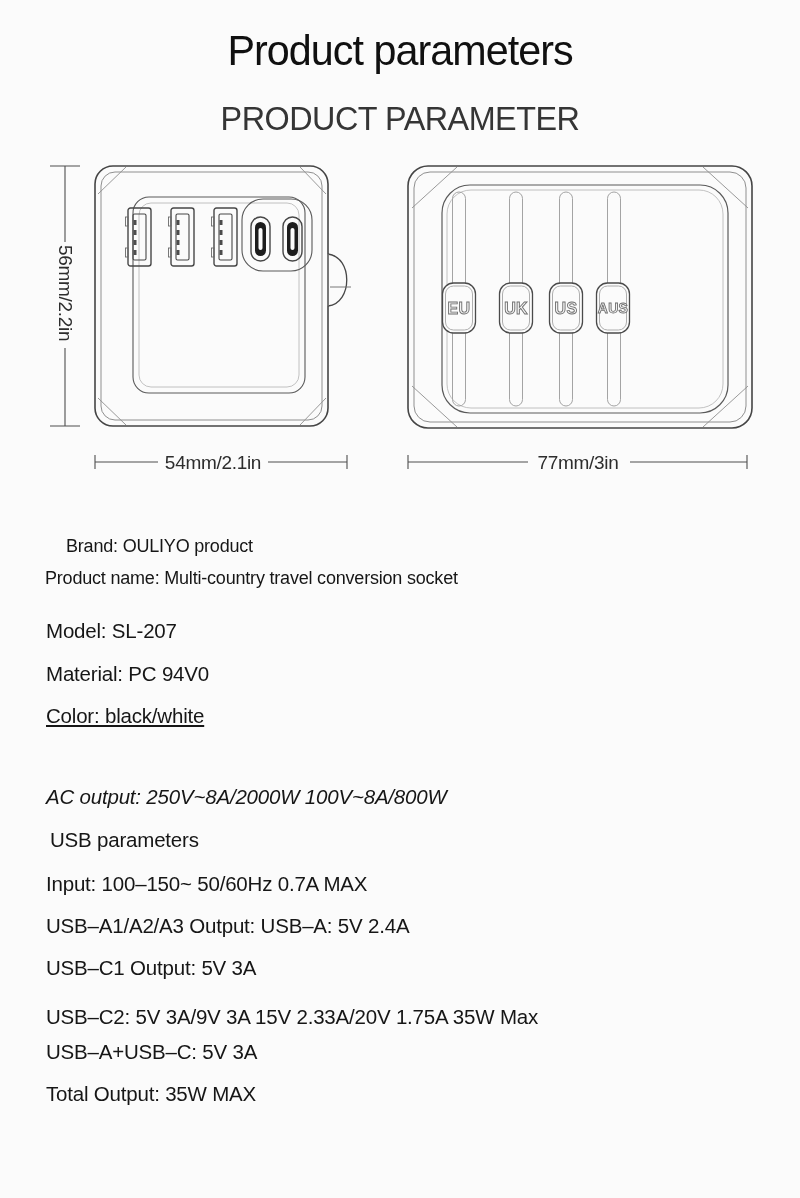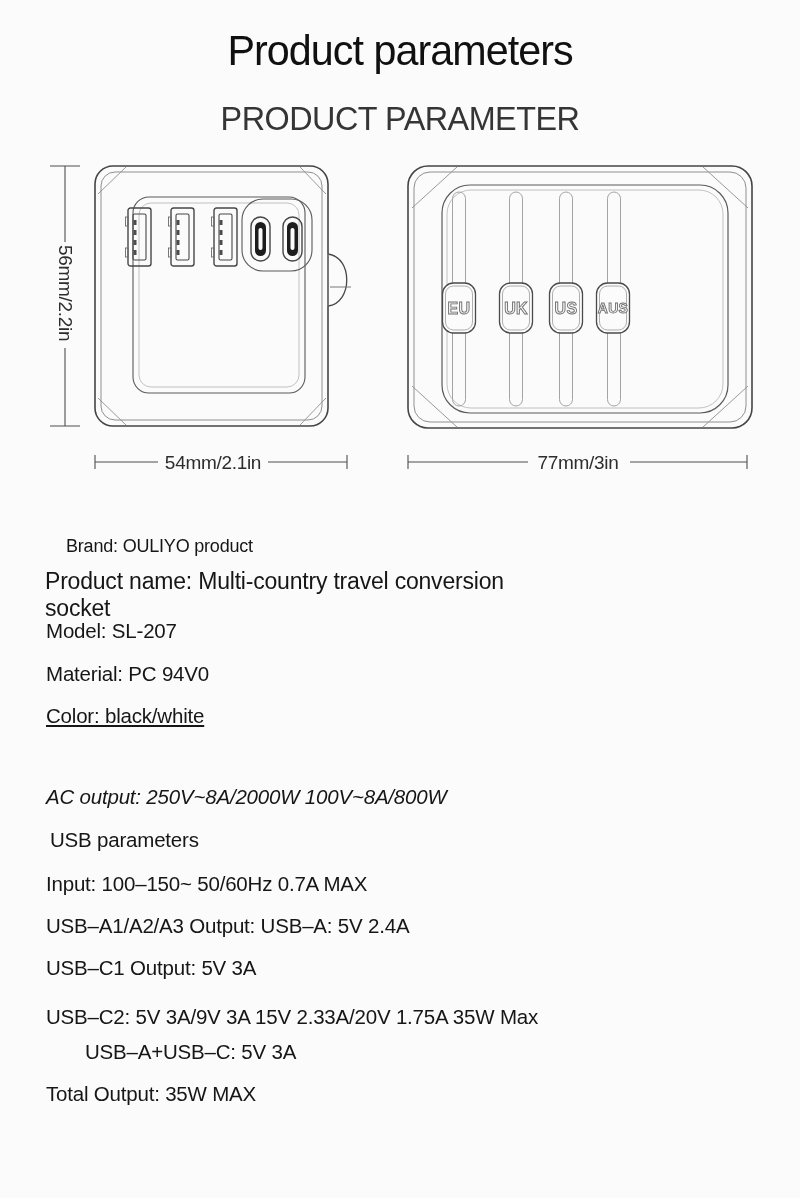--- a/index.html
+++ b/index.html
@@ -27,34 +27,34 @@
   svg text{font-family:"Liberation Sans","DejaVu Sans",sans-serif;}
   .dim-text{font-size:19px;fill:#2d2d2d;letter-spacing:-.3px;}
   .knob-label{font-size:16px;font-weight:bold;fill:#f3f3f3;stroke:#6f6f6f;stroke-width:.9px;letter-spacing:.3px;}
   .knob-label.small{font-size:14px;}
   
   .spec{
     position:absolute;left:46px;font-size:20.5px;color:#161616;
     letter-spacing:-.2px;white-space:nowrap;
   }
   .l-brand{top:536px;left:50px;font-size:18px;margin-left:16px;}
-  .l-pname{top:568px;left:45px;font-size:23px;white-space:normal;width:480px;line-height:1.16;}
+  .l-pname{top:568px;left:45px;font-size:18px;white-space:normal;width:480px;line-height:1.16;}
   .l-model{top:619px;}
   .l-material{top:662px;}
   .l-color{top:704px;text-decoration:underline;}
   .l-catch{top:747px;}
   .l-catch .catch-word{font-size:19px;color:#000;}
   .l-catch .port-text{font-size:16px;margin-left:37px;color:#1c1c1c;}
   .l-ac{top:785px;font-style:italic;}
   .l-usbhdr{top:828px;left:50px;}
   .l-input{top:872px;}
   .l-usba{top:914px;}
   .l-usbc1{top:956px;}
   .l-usbc2{top:1005px;}
-  .l-usbac{top:1040px;margin-left:39px;}
+  .l-usbac{top:1040px;}
   .l-total{top:1082px;}
 </style>
 </head>
 <body>
 
 <div id="page">
 
   <div class="h1">Product parameters</div>
   <div class="h2">PRODUCT PARAMETER</div>
 

